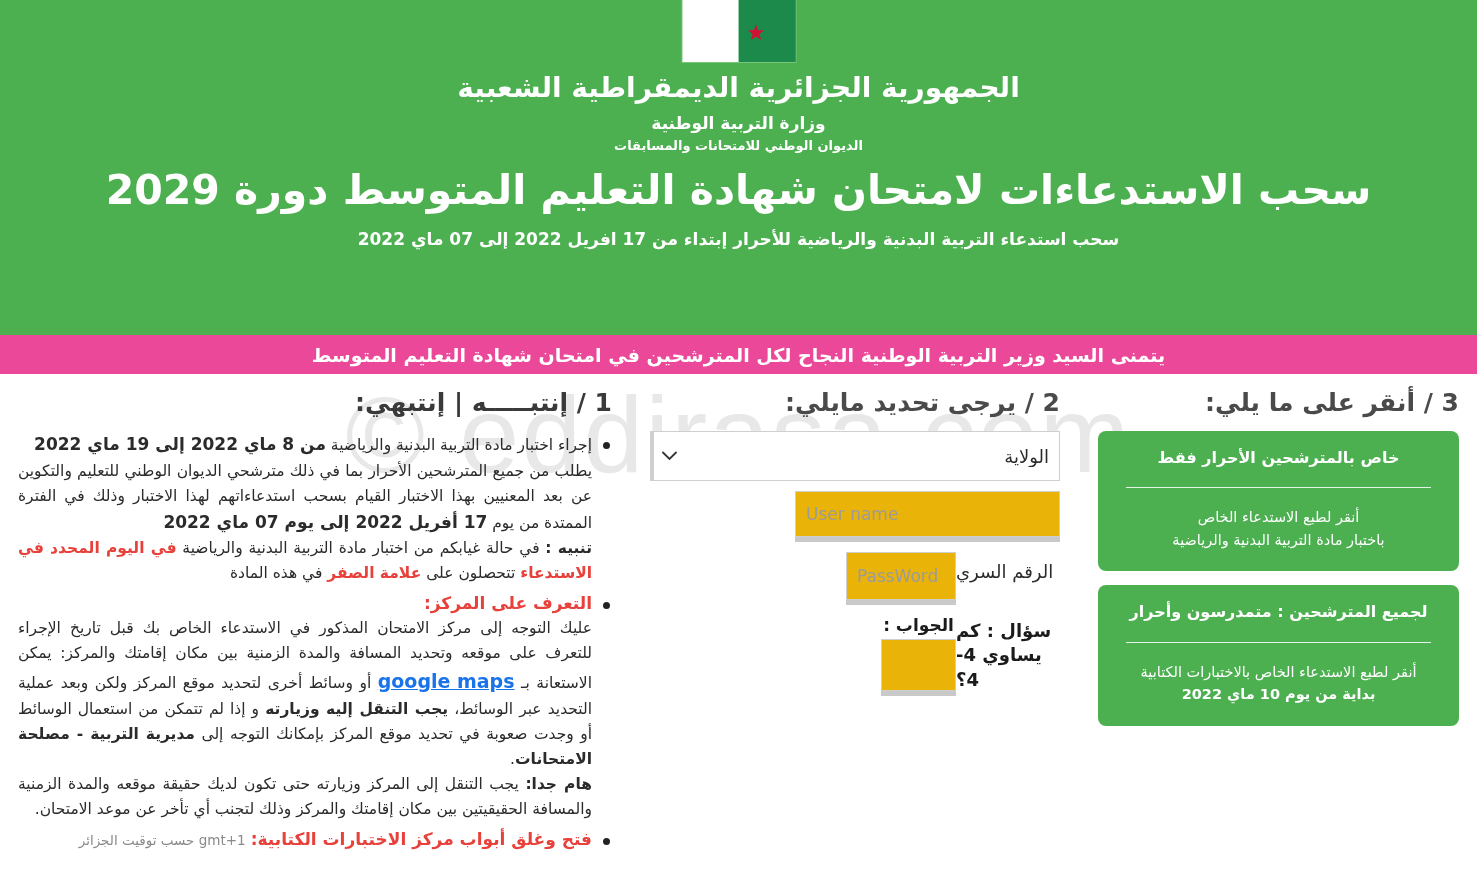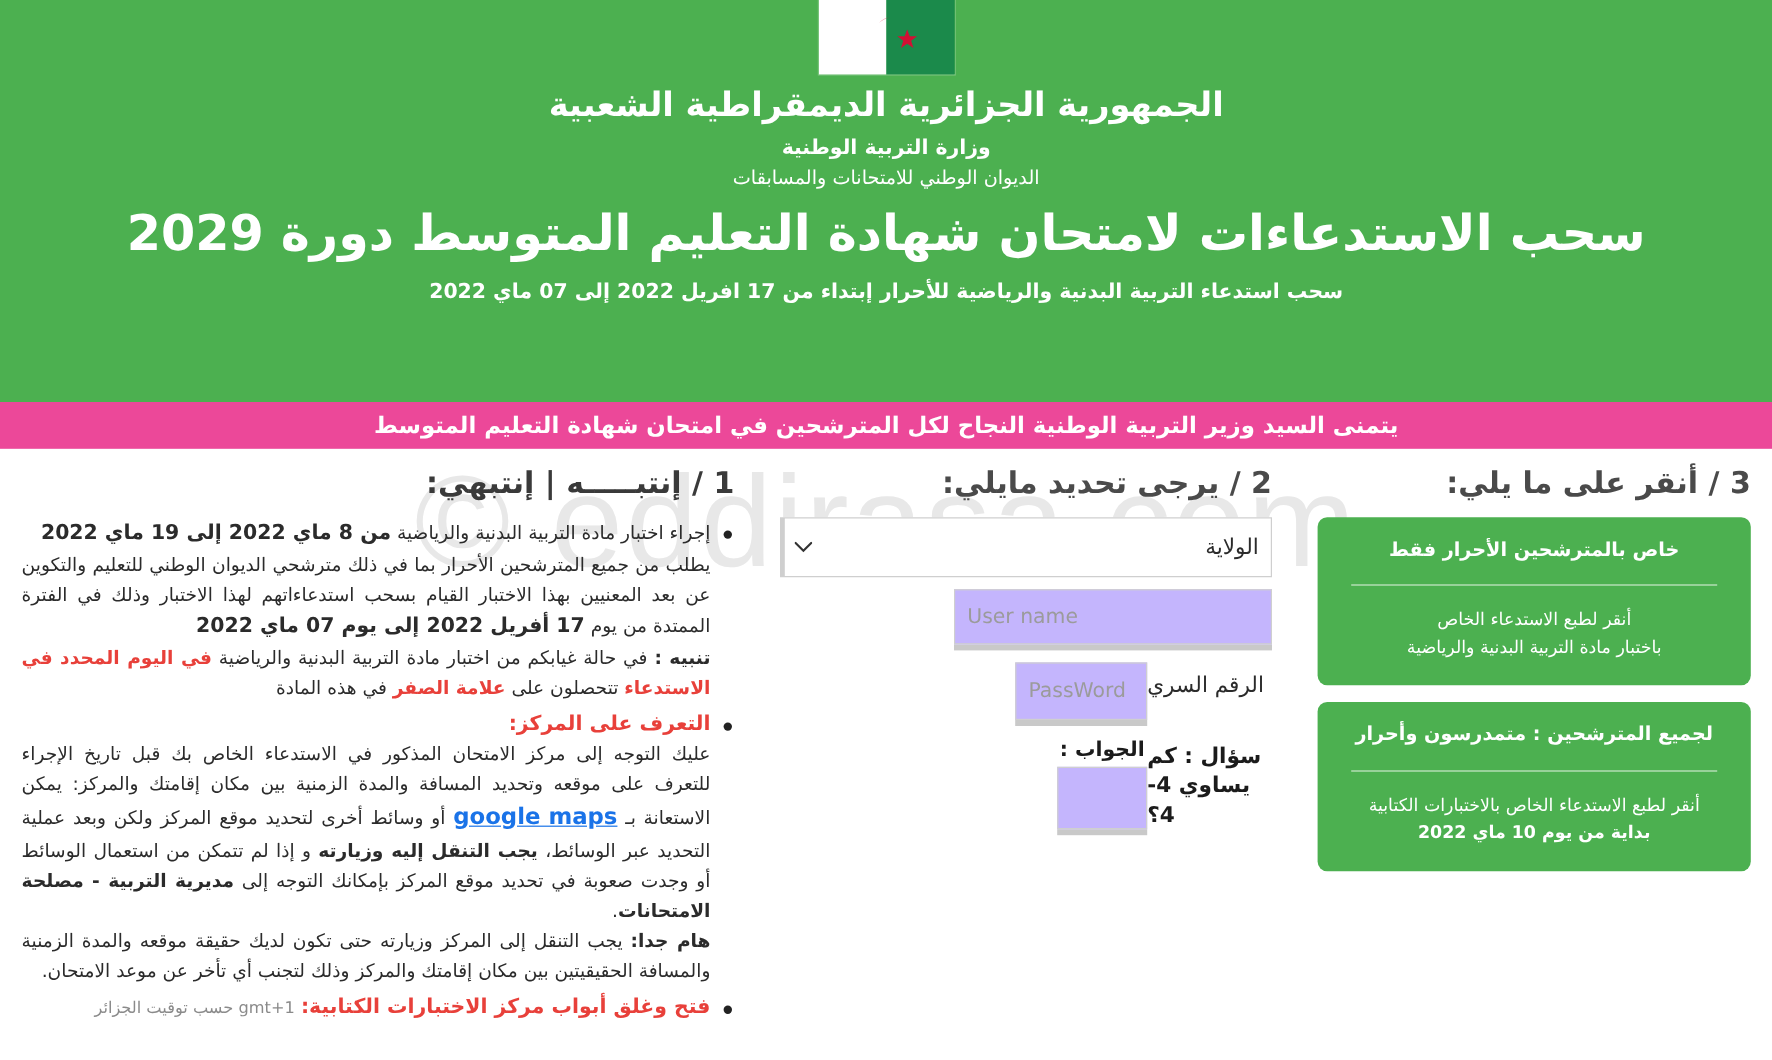--- a/index.html
+++ b/index.html
@@ -57,22 +57,22 @@
     line-height: 1.25;
     letter-spacing: 0px;
   }
   .ministry {
     margin-top: 8px;
     font-size: 17px;
     font-weight: 700;
   }
   .office {
     margin-top: 5px;
-    font-size: 16px;
-    font-weight: 400;
+    font-size: 13px;
+    font-weight: 700;
   }
   .main-title {
     margin-top: 14px;
     font-size: 41px;
     font-weight: 900;
     line-height: 1.15;
   }
   .sub-line {
     margin-top: 12px;
     font-size: 17px;
@@ -202,21 +202,21 @@
     left: 12px; top: 50%;
     transform: translateY(-50%);
     pointer-events: none;
     color: #333;
     font-size: 15px;
   }
 
   .inp-wrap { position: relative; display: inline-block; }
   .txt {
     border: 1px solid #cfcfcf;
-    background: #c4b5fd;
+    background: #eab308;
     font-size: 17px;
     color: #2b2b2b;
     font-family: inherit;
     padding: 0 10px;
     direction: ltr;
     text-align: left;
   }
   .txt::placeholder { color: #9b9b9b; }
   .txt-user { width: 265px; height: 46px; }
   .txt-pass { width: 110px; height: 48px; }

